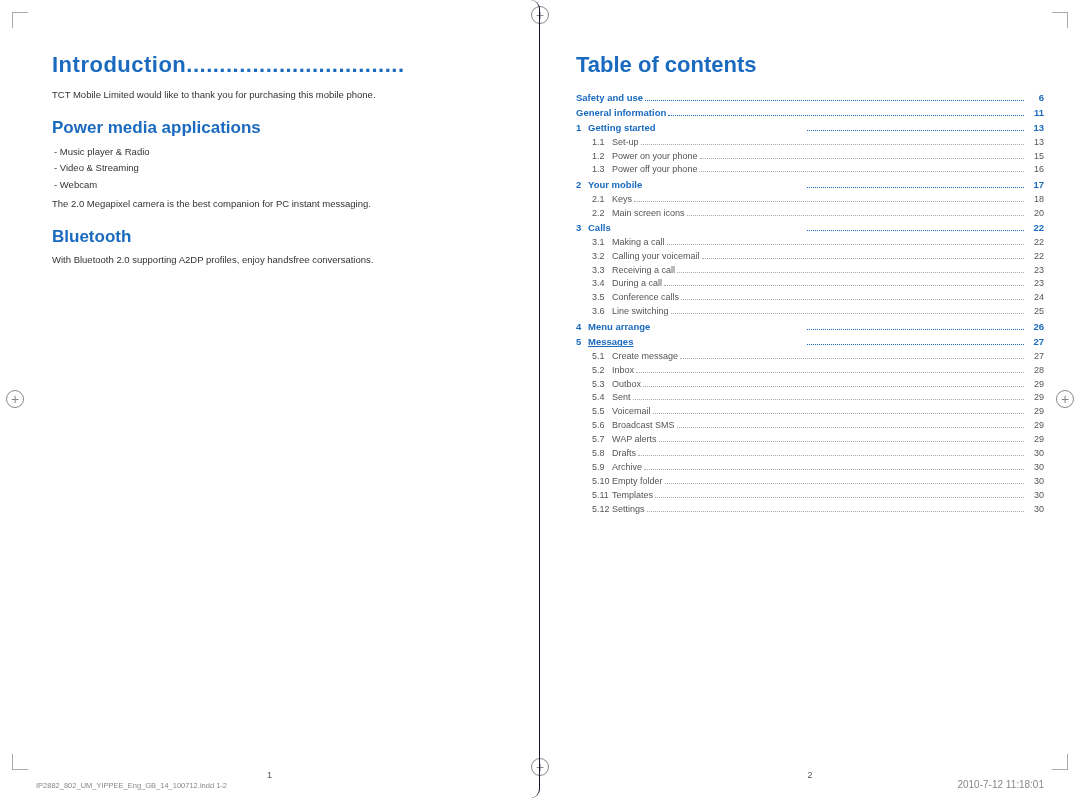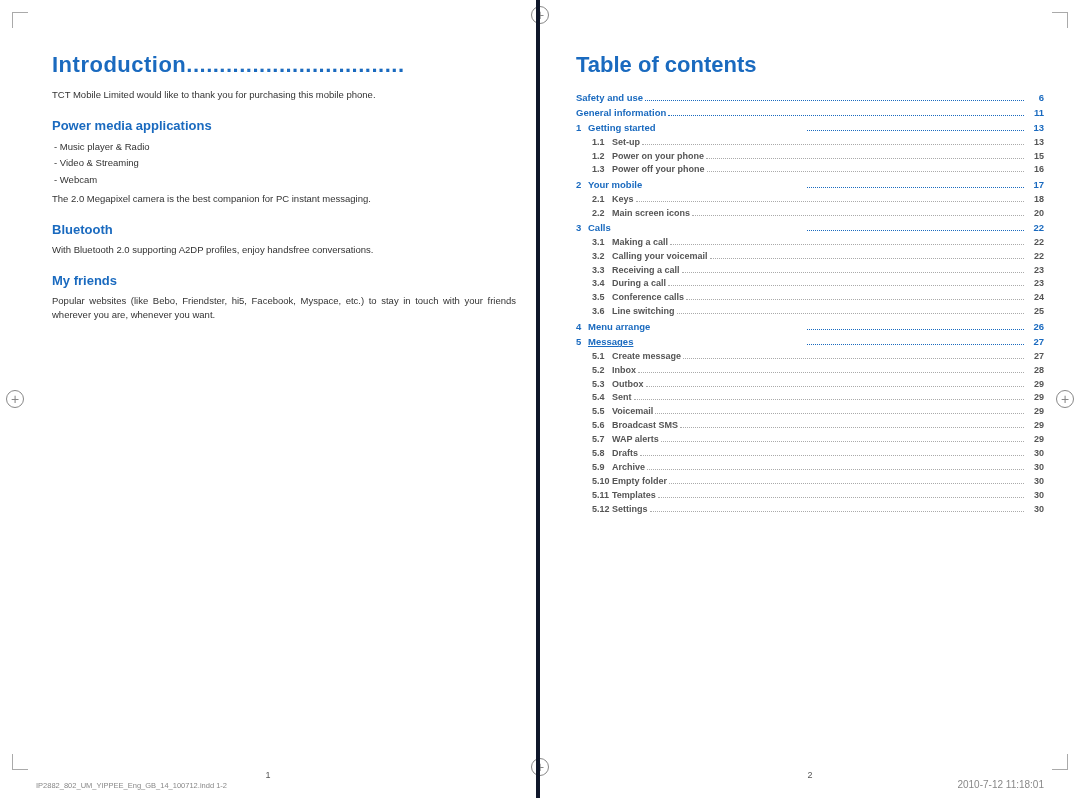--- a/index.html
+++ b/index.html
@@ -53,22 +53,23 @@
     .reg-mark.top { top: 6px; left: 50%; transform: translateX(-50%); }
     .reg-mark.bottom { bottom: 22px; left: 50%; transform: translateX(-50%); }
     .reg-mark.left { left: 6px; top: 50%; transform: translateY(-50%); }
     .reg-mark.right { right: 6px; top: 50%; transform: translateY(-50%); }
 
     
     .left-page {
       width: 50%;
       height: 100%;
       padding: 52px 20px 40px 52px;
-      border-right: 4px solid #0f172a;
+      border-right: 1px solid #0f172a;
       position: relative;
+      border-radius: 9px;
     }
     .right-page {
       width: 50%;
       height: 100%;
       padding: 52px 36px 40px 36px;
       position: relative;
     }
 
     
     .intro-title {
@@ -80,21 +81,21 @@
     }
     .intro-body {
       font-size: 9.5px;
       color: #333;
       line-height: 1.5;
       text-align: justify;
       margin-bottom: 16px;
     }
 
     .section-heading {
-      font-size: 13px;
+      font-size: 17px;
       font-weight: bold;
       color: #1a6abf;
       margin-bottom: 6px;
     }
     .bullet-item {
       font-size: 9.5px;
       color: #333;
       margin-left: 2px;
       line-height: 1.7;
     }
@@ -172,21 +173,20 @@
       text-align: right;
     }
 
     .toc-sub {
       display: flex;
       align-items: baseline;
       font-size: 9px;
       color: #555;
       line-height: 1.55;
       padding-left: 16px;
-      font-weight: bold;
     }
     .toc-sub .toc-num {
       min-width: 20px;
     }
     .toc-sub .toc-label {
       white-space: nowrap;
     }
     .toc-sub .toc-dots {
       flex: 1;
       border-bottom: 1px dotted #aaa;
@@ -240,24 +240,20 @@
       <div class="bullet-item">- Video &amp; Streaming</div>
       <div class="bullet-item">- Webcam</div>
       <p class="section-body">The 2.0 Megapixel camera is the best companion for PC instant messaging.</p>
     </div>
 
     <div class="toc-section">
       <div class="section-heading">Bluetooth</div>
       <p class="section-body">With Bluetooth 2.0 supporting A2DP profiles, enjoy handsfree conversations.</p>
     </div>
 
-    <div class="toc-section">
-      <div class="section-heading">My friends</div>
-      <p class="section-body">Popular websites (like Bebo, Friendster, hi5, Facebook, Myspace, etc.) to stay in touch with your friends wherever you are, whenever you want.</p>
-    </div>
 
     <div class="page-num">1</div>
     <div class="footer-left">IP2882_802_UM_YIPPEE_Eng_GB_14_100712.indd  1-2</div>
   </div>
 
   <div class="right-page">
     <h1 class="toc-title">Table of contents</h1>
 
     <div id="toc-container">
         <div class="toc-special">

